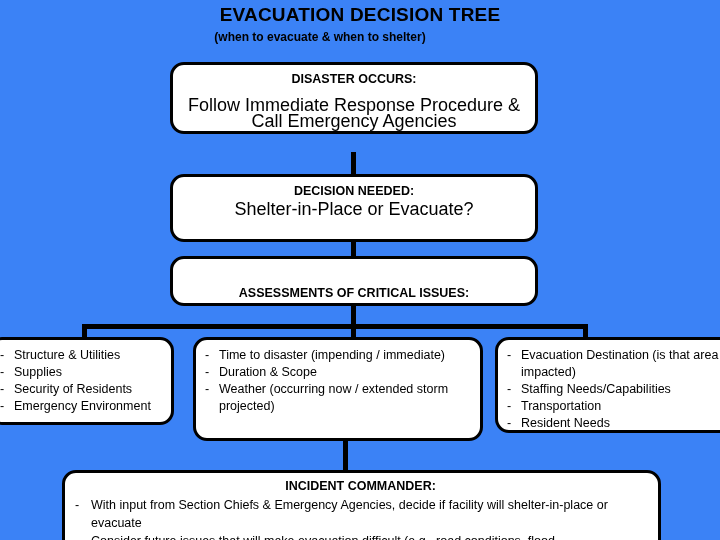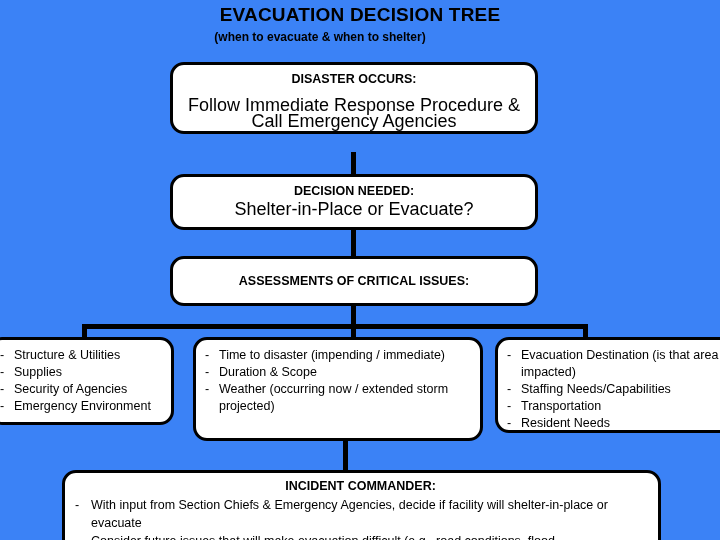--- a/index.html
+++ b/index.html
@@ -98,21 +98,21 @@
   }
   .hline {
     position: absolute;
     background: #000000;
     height: 5px;
     z-index: 1;
   }
 
   
   #box-disaster      { left: 170px; top: 62px;  width: 368px; height: 72px; }
-  #box-decision      { left: 170px; top: 174px; width: 368px; height: 56px; }
+  #box-decision      { left: 170px; top: 174px; width: 368px; height: 68px; }
   #box-assessments   { left: 170px; top: 256px; width: 368px; height: 50px; }
 
   #box-structure     { left: -12px; top: 337px; width: 186px; height: 88px; }
   #box-time          { left: 193px; top: 337px; width: 290px; height: 104px; }
   #box-destination   { left: 495px; top: 337px; width: 240px; height: 96px; }
 
   #box-commander     { left: 62px;  top: 470px; width: 599px; height: 110px; }
 
   #box-structure .box-inner,
   #box-time .box-inner,
@@ -152,39 +152,39 @@
   </div>
 
   <div class="box" id="box-decision">
     <div class="box-inner">
       <div class="box-head">DECISION NEEDED:</div>
       <div class="box-body">Shelter-in-Place or Evacuate?</div>
     </div>
   </div>
 
   <div class="box" id="box-assessments">
-    <div class="box-inner" style="padding-top:14px;">
+    <div class="box-inner" style="padding-top:26px;">
       <div class="box-head">ASSESSMENTS OF CRITICAL ISSUES:</div>
     </div>
   </div>
 
   <div class="box" id="box-structure">
     <div class="box-inner">
       <ul class="blist">
         <li>
           <span class="dash">-</span>
           <span>Structure &amp; Utilities</span>
         </li>
         <li>
           <span class="dash">-</span>
           <span>Supplies</span>
         </li>
         <li>
           <span class="dash">-</span>
-          <span>Security of Agencies</span>
+          <span>Security of Residents</span>
         </li>
         <li>
           <span class="dash">-</span>
           <span>Emergency Environment</span>
         </li>
       </ul>
     </div>
   </div>
 
   <div class="box" id="box-time">

